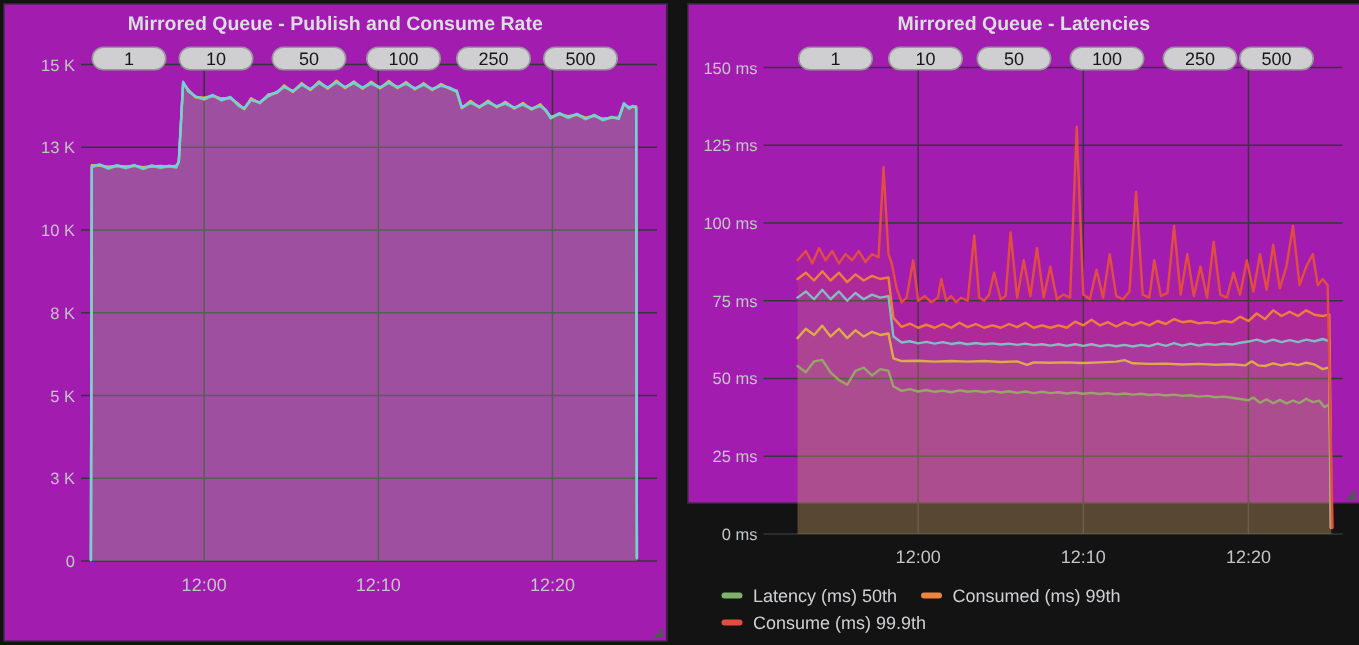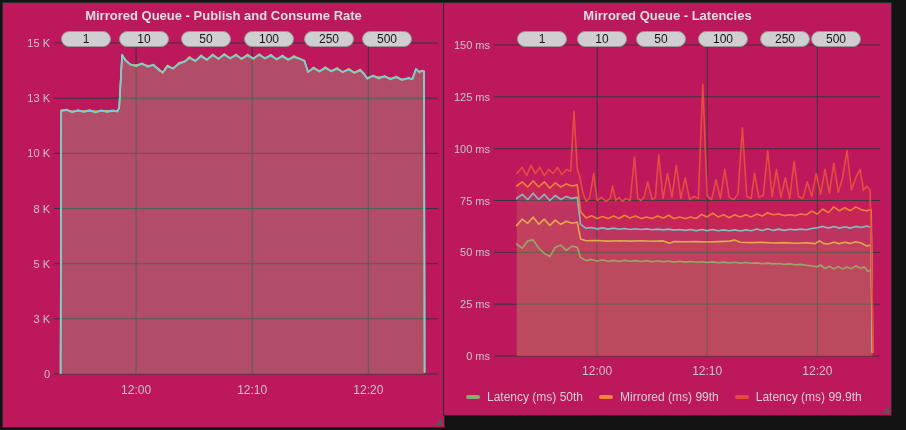--- a/index.html
+++ b/index.html
@@ -2,21 +2,21 @@
 <html><head>
 <meta charset="utf-8">
 <style>
   html,body{margin:0;padding:0}
   body{
     width:906px;height:430px;position:relative;overflow:hidden;
     background:#131314;
     font-family:"Liberation Sans",sans-serif;
   }
   .panel{
-    position:absolute;background:#be185d;border:1px solid #2a2a2c;
+    position:absolute;background:#a21caf;border:1px solid #2a2a2c;
     box-sizing:border-box;
   }
   .panel-title{
     position:absolute;top:5px;left:0;right:0;margin:0;z-index:3;
     text-align:center;font-size:13px;font-weight:600;color:#dcdde0;
   }
   svg.plot{position:absolute;top:0;left:0;z-index:1}
   svg.plot text{font-family:"Liberation Sans",sans-serif}
   .pill{
     position:absolute;z-index:4;transform:translateX(-50%);
@@ -78,21 +78,21 @@
       <path d="M57.6 370.4L58.2 108.4L63.4 107.1L69.2 109.5L75.0 107.5L80.8 109.3L86.6 107.4L92.4 109.7L98.2 107.7L104.0 109.1L109.8 107.9L114.5 108.8L116.2 104.9L119.1 51.9L122.6 58.1L127.3 61.6L133.1 63.4L138.9 60.7L144.7 64.1L150.5 62.1L156.3 67.8L159.8 69.6L164.4 63.8L170.2 65.6L176.0 61.2L181.8 58.5L186.5 55.2L192.3 58.1L198.1 53.7L203.9 56.8L209.7 52.6L215.5 55.9L221.3 52.1L227.1 55.4L232.9 52.6L238.7 55.9L244.5 52.8L250.4 55.7L256.2 52.4L262.0 55.4L267.8 53.0L273.6 56.3L279.4 53.7L285.2 56.8L291.0 54.3L296.8 55.9L301.5 58.5L304.9 68.9L310.7 65.6L316.5 68.5L322.4 65.4L328.2 68.2L334.0 66.3L339.8 69.1L345.6 66.9L351.4 69.8L357.2 67.8L360.7 70.5L364.2 76.0L370.0 72.9L375.8 75.7L381.6 73.3L387.4 76.6L393.2 74.0L399.0 77.3L404.8 75.3L409.5 76.4L412.9 66.3L416.4 69.6L418.7 68.0L421.1 69.1L421.6 369.0L421.6 371.0L57.6 371.0Z" fill="#7EB26D" fill-opacity="0.12" stroke="none"></path>
       <path d="M57.6 370.4L58.2 108.4L63.4 107.1L69.2 109.5L75.0 107.5L80.8 109.3L86.6 107.4L92.4 109.7L98.2 107.7L104.0 109.1L109.8 107.9L114.5 108.8L116.2 104.9L119.1 51.9L122.6 58.1L127.3 61.6L133.1 63.4L138.9 60.7L144.7 64.1L150.5 62.1L156.3 67.8L159.8 69.6L164.4 63.8L170.2 65.6L176.0 61.2L181.8 58.5L186.5 55.2L192.3 58.1L198.1 53.7L203.9 56.8L209.7 52.6L215.5 55.9L221.3 52.1L227.1 55.4L232.9 52.6L238.7 55.9L244.5 52.8L250.4 55.7L256.2 52.4L262.0 55.4L267.8 53.0L273.6 56.3L279.4 53.7L285.2 56.8L291.0 54.3L296.8 55.9L301.5 58.5L304.9 68.9L310.7 65.6L316.5 68.5L322.4 65.4L328.2 68.2L334.0 66.3L339.8 69.1L345.6 66.9L351.4 69.8L357.2 67.8L360.7 70.5L364.2 76.0L370.0 72.9L375.8 75.7L381.6 73.3L387.4 76.6L393.2 74.0L399.0 77.3L404.8 75.3L409.5 76.4L412.9 66.3L416.4 69.6L418.7 68.0L421.1 69.1L421.6 369.0" fill="none" stroke="#7EB26D" stroke-width="1.6" stroke-linejoin="round" stroke-linecap="round"></path>
       <path d="M57.6 370.3L58.2 107.1L63.4 107.3L69.2 108.2L75.0 107.7L80.8 108.0L86.6 107.6L92.4 108.4L98.2 108.0L104.0 107.7L109.8 108.1L114.5 107.5L116.2 105.1L119.1 52.4L122.6 56.8L127.3 61.8L133.1 62.1L138.9 61.0L144.7 62.7L150.5 62.3L156.3 66.5L159.8 69.8L164.4 62.5L170.2 65.8L176.0 59.9L181.8 58.8L186.5 53.9L192.3 58.3L198.1 52.4L203.9 57.0L209.7 51.3L215.5 56.1L221.3 50.8L227.1 55.7L232.9 51.3L238.7 56.1L244.5 51.5L250.4 55.9L256.2 51.0L262.0 55.7L267.8 51.7L273.6 56.6L279.4 52.4L285.2 57.0L291.0 53.0L296.8 56.1L301.5 57.4L304.9 69.1L310.7 64.3L316.5 68.7L322.4 64.1L328.2 68.5L334.0 64.9L339.8 69.3L345.6 65.6L351.4 70.0L357.2 66.5L360.7 70.7L364.2 74.9L370.0 73.1L375.8 74.4L381.6 73.5L387.4 75.5L393.2 74.2L399.0 76.2L404.8 75.5L409.5 75.3L412.9 66.5L416.4 68.5L418.7 68.2L421.1 68.0L421.6 369.2L421.6 371.0L57.6 371.0Z" fill="#EAB839" fill-opacity="0.12" stroke="none"></path>
       <path d="M57.6 370.3L58.2 107.1L63.4 107.3L69.2 108.2L75.0 107.7L80.8 108.0L86.6 107.6L92.4 108.4L98.2 108.0L104.0 107.7L109.8 108.1L114.5 107.5L116.2 105.1L119.1 52.4L122.6 56.8L127.3 61.8L133.1 62.1L138.9 61.0L144.7 62.7L150.5 62.3L156.3 66.5L159.8 69.8L164.4 62.5L170.2 65.8L176.0 59.9L181.8 58.8L186.5 53.9L192.3 58.3L198.1 52.4L203.9 57.0L209.7 51.3L215.5 56.1L221.3 50.8L227.1 55.7L232.9 51.3L238.7 56.1L244.5 51.5L250.4 55.9L256.2 51.0L262.0 55.7L267.8 51.7L273.6 56.6L279.4 52.4L285.2 57.0L291.0 53.0L296.8 56.1L301.5 57.4L304.9 69.1L310.7 64.3L316.5 68.7L322.4 64.1L328.2 68.5L334.0 64.9L339.8 69.3L345.6 65.6L351.4 70.0L357.2 66.5L360.7 70.7L364.2 74.9L370.0 73.1L375.8 74.4L381.6 73.5L387.4 75.5L393.2 74.2L399.0 76.2L404.8 75.5L409.5 75.3L412.9 66.5L416.4 68.5L418.7 68.2L421.1 68.0L421.6 369.2" fill="none" stroke="#EAB839" stroke-width="1.6" stroke-linejoin="round" stroke-linecap="round"></path>
       <path d="M57.6 370.3L58.2 108.0L63.4 106.6L69.2 109.1L75.0 107.1L80.8 108.8L86.6 107.0L92.4 109.3L98.2 107.3L104.0 108.6L109.8 107.4L114.5 108.4L116.2 104.4L119.1 51.5L122.6 57.7L127.3 61.2L133.1 62.9L138.9 60.3L144.7 63.6L150.5 61.6L156.3 67.4L159.8 69.1L164.4 63.4L170.2 65.2L176.0 60.7L181.8 58.1L186.5 54.8L192.3 57.7L198.1 53.2L203.9 56.3L209.7 52.1L215.5 55.4L221.3 51.7L227.1 55.0L232.9 52.1L238.7 55.4L244.5 52.4L250.4 55.2L256.2 51.9L262.0 55.0L267.8 52.6L273.6 55.9L279.4 53.2L285.2 56.3L291.0 53.9L296.8 55.4L301.5 58.1L304.9 68.5L310.7 65.2L316.5 68.0L322.4 64.9L328.2 67.8L334.0 65.8L339.8 68.7L345.6 66.5L351.4 69.3L357.2 67.4L360.7 70.0L364.2 75.5L370.0 72.4L375.8 75.3L381.6 72.9L387.4 76.2L393.2 73.5L399.0 76.9L404.8 74.9L409.5 76.0L412.9 65.8L416.4 69.1L418.7 67.6L421.1 68.7L421.6 368.8L421.6 371.0L57.6 371.0Z" fill="#6ED0E0" fill-opacity="0.12" stroke="none"></path>
       <path d="M57.6 370.3L58.2 108.0L63.4 106.6L69.2 109.1L75.0 107.1L80.8 108.8L86.6 107.0L92.4 109.3L98.2 107.3L104.0 108.6L109.8 107.4L114.5 108.4L116.2 104.4L119.1 51.5L122.6 57.7L127.3 61.2L133.1 62.9L138.9 60.3L144.7 63.6L150.5 61.6L156.3 67.4L159.8 69.1L164.4 63.4L170.2 65.2L176.0 60.7L181.8 58.1L186.5 54.8L192.3 57.7L198.1 53.2L203.9 56.3L209.7 52.1L215.5 55.4L221.3 51.7L227.1 55.0L232.9 52.1L238.7 55.4L244.5 52.4L250.4 55.2L256.2 51.9L262.0 55.0L267.8 52.6L273.6 55.9L279.4 53.2L285.2 56.3L291.0 53.9L296.8 55.4L301.5 58.1L304.9 68.5L310.7 65.2L316.5 68.0L322.4 64.9L328.2 67.8L334.0 65.8L339.8 68.7L345.6 66.5L351.4 69.3L357.2 67.4L360.7 70.0L364.2 75.5L370.0 72.4L375.8 75.3L381.6 72.9L387.4 76.2L393.2 73.5L399.0 76.9L404.8 74.9L409.5 76.0L412.9 65.8L416.4 69.1L418.7 67.6L421.1 68.7L421.6 368.8" fill="none" stroke="#6ED0E0" stroke-width="1.6" stroke-linejoin="round" stroke-linecap="round"></path>
     </svg>
   <div class="resize-handle"></div>
 </section>
 
-<section class="panel" style="left: 443px; top: 2px; width: 449px; height: 414px; text-decoration: underline;">
+<section class="panel" style="left: 458px; top: 2px; width: 449px; height: 334px; text-decoration: underline;">
   <h2 class="panel-title">Mirrored Queue - Latencies</h2>
   <div class="pills-holder">
       <div class="pill" style="left: 98px; top: 28px;">1</div>
       <div class="pill" style="left: 158px; top: 28px;">10</div>
       <div class="pill" style="left: 217px; top: 28px;">50</div>
       <div class="pill" style="left: 279px; top: 28px;">100</div>
       <div class="pill" style="left: 341px; top: 28px;">250</div>
       <div class="pill" style="left: 392px; top: 28px;">500</div>
     </div>
   <svg class="plot" width="449" height="426">
@@ -127,21 +127,21 @@
       <path d="M72.7 170.5L78.2 164.3L82.6 172.6L87.0 162.3L91.4 170.5L95.8 164.3L100.3 172.6L104.7 166.4L109.1 170.5L113.5 164.3L117.9 171.6L122.3 166.4L126.7 168.5L130.0 108.3L133.3 166.4L135.5 172.6L138.8 189.2L142.1 198.5L145.4 195.4L149.8 170.5L153.1 197.5L157.5 194.4L161.9 198.5L166.3 195.4L168.5 183.0L171.8 197.5L175.1 194.4L178.4 198.5L181.7 195.4L186.1 197.5L190.5 154.0L193.8 195.4L197.1 197.5L200.4 193.4L203.7 178.8L208.1 196.5L211.4 194.4L214.7 151.9L219.1 195.4L223.5 170.5L227.9 194.4L232.3 162.3L236.8 195.4L241.2 174.7L245.6 196.5L250.0 193.4L254.4 195.4L258.8 81.4L263.2 193.4L267.6 196.5L272.0 176.8L276.4 195.4L280.8 166.4L285.2 194.4L289.6 196.5L294.0 191.3L298.4 124.9L302.8 193.4L307.2 195.4L310.5 170.5L314.9 194.4L319.3 192.3L323.7 147.7L328.1 193.4L332.5 166.4L336.9 194.4L341.3 174.7L345.7 195.4L350.1 158.1L354.5 193.4L358.9 195.4L363.3 178.8L367.7 193.4L372.2 170.5L376.6 191.3L381.0 166.4L385.4 190.2L389.8 160.2L394.2 189.2L398.6 174.7L403.0 147.7L407.4 187.1L411.8 174.7L416.2 166.4L419.5 187.1L422.8 183.0L426.1 187.1L429.4 348.9L429.4 353.0L72.7 353.0Z" fill="#E24D42" fill-opacity="0.1" stroke="none"></path>
       <path d="M72.7 170.5L78.2 164.3L82.6 172.6L87.0 162.3L91.4 170.5L95.8 164.3L100.3 172.6L104.7 166.4L109.1 170.5L113.5 164.3L117.9 171.6L122.3 166.4L126.7 168.5L130.0 108.3L133.3 166.4L135.5 172.6L138.8 189.2L142.1 198.5L145.4 195.4L149.8 170.5L153.1 197.5L157.5 194.4L161.9 198.5L166.3 195.4L168.5 183.0L171.8 197.5L175.1 194.4L178.4 198.5L181.7 195.4L186.1 197.5L190.5 154.0L193.8 195.4L197.1 197.5L200.4 193.4L203.7 178.8L208.1 196.5L211.4 194.4L214.7 151.9L219.1 195.4L223.5 170.5L227.9 194.4L232.3 162.3L236.8 195.4L241.2 174.7L245.6 196.5L250.0 193.4L254.4 195.4L258.8 81.4L263.2 193.4L267.6 196.5L272.0 176.8L276.4 195.4L280.8 166.4L285.2 194.4L289.6 196.5L294.0 191.3L298.4 124.9L302.8 193.4L307.2 195.4L310.5 170.5L314.9 194.4L319.3 192.3L323.7 147.7L328.1 193.4L332.5 166.4L336.9 194.4L341.3 174.7L345.7 195.4L350.1 158.1L354.5 193.4L358.9 195.4L363.3 178.8L367.7 193.4L372.2 170.5L376.6 191.3L381.0 166.4L385.4 190.2L389.8 160.2L394.2 189.2L398.6 174.7L403.0 147.7L407.4 187.1L411.8 174.7L416.2 166.4L419.5 187.1L422.8 183.0L426.1 187.1L429.4 348.9" fill="none" stroke="#E24D42" stroke-width="1.6" stroke-linejoin="round" stroke-linecap="round"></path>
     </svg>
   <div class="legend" style="left: 22px; top: 386px; width: 430px;">
       <span class="legend-item">
         <span class="swatch" style="background: rgb(126, 178, 109);"></span>
         <span>Latency (ms) 50th</span>
       </span>
       <span class="legend-item">
         <span class="swatch" style="background: rgb(239, 132, 60);"></span>
-        <span>Mirrored (ms) 99th</span>
+        <span>Consumed (ms) 99th</span>
       </span>
       <span class="legend-item">
         <span class="swatch" style="background: rgb(226, 77, 66);"></span>
-        <span>Latency (ms) 99.9th</span>
+        <span>Consume (ms) 99.9th</span>
       </span>
     </div>
   <div class="resize-handle"></div>
 </section>
 
 </body></html>

